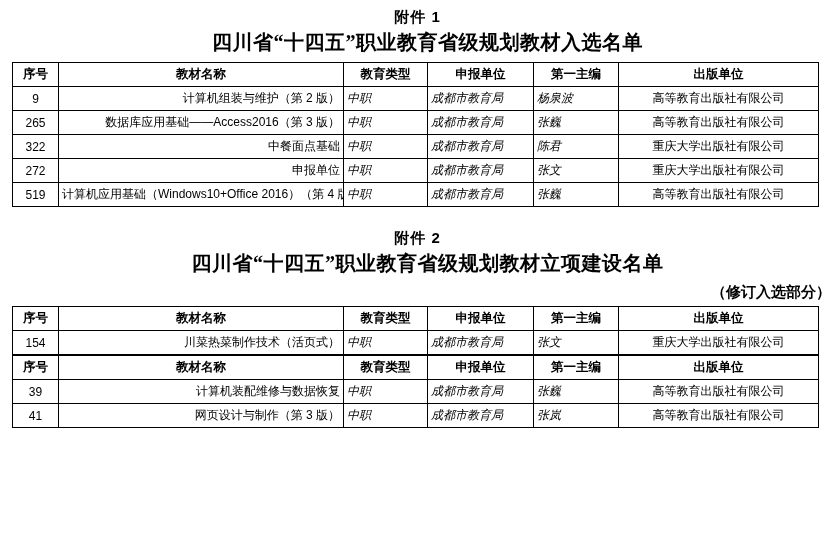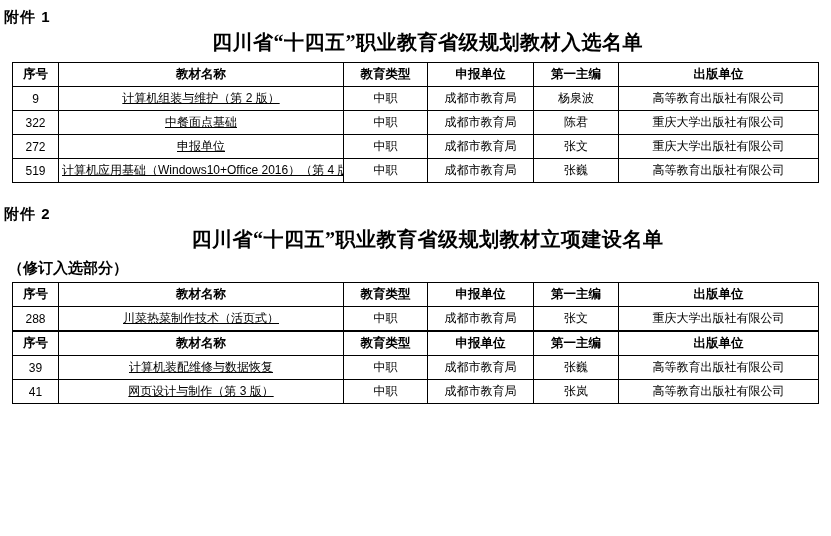--- a/index.html
+++ b/index.html
@@ -20,36 +20,37 @@
     height: 536px;
     padding: 0;
     box-sizing: border-box;
   }
   .attach-label {
     font-family: "Liberation Sans", "DejaVu Sans", sans-serif;
     font-size: 15px;
     font-weight: bold;
     letter-spacing: 1px;
     margin: 8px 0 2px 4px;
+    text-align: center;
   }
   .doc-title {
     text-align: center;
     font-family: "Liberation Serif", "DejaVu Serif", serif;
     font-size: 20px;
     font-weight: bold;
     letter-spacing: 0.5px;
     margin: 2px 0 6px 0;
     padding-left: 24px;
   }
   .sub-title {
-    text-align: left;
+    text-align: right;
     font-family: "Liberation Serif", "DejaVu Serif", serif;
     font-size: 15px;
     font-weight: bold;
-    margin: 5px 0 4px 8px;
+    margin: 5px 0 4px 0;
   }
   table.listing {
     border-collapse: collapse;
     width: 806px;
     margin: 0 auto;
     table-layout: fixed;
   }
   table.listing th,
   table.listing td {
     border: 1px solid #000000;
@@ -59,22 +60,22 @@
     font-family: "Liberation Sans", "DejaVu Sans", sans-serif;
     overflow: hidden;
     white-space: nowrap;
   }
   table.listing th {
     text-align: center;
     font-weight: bold;
     font-size: 12.5px;
   }
   td.c-idx { text-align: center; }
-  td.c-name { text-align: center; padding-left: 6px; text-decoration: underline; }
-  td.c-type, td.c-unit, td.c-editor { text-align: center; }
+  td.c-name { text-align: right; padding-left: 6px; }
+  td.c-type, td.c-unit, td.c-editor { text-align: left; font-style: italic; }
   td.c-pub { text-align: center; }
 
   col.w-idx { width: 46px; }
   col.w-name { width: 285px; }
   col.w-type { width: 84px; }
   col.w-unit { width: 106px; }
   col.w-editor { width: 85px; }
   col.w-pub { width: 200px; }
   .spacer-md { height: 14px; }
 </style>
@@ -106,20 +107,28 @@
           <th>出版单位</th>
         </tr>
       </thead>
       <tbody>
         <tr>
           <td class="c-idx">9</td>
           <td class="c-name">计算机组装与维护（第 2 版）</td>
           <td class="c-type">中职</td>
           <td class="c-unit">成都市教育局</td>
           <td class="c-editor">杨泉波</td>
+          <td class="c-pub">高等教育出版社有限公司</td>
+        </tr>
+        <tr>
+          <td class="c-idx">265</td>
+          <td class="c-name">数据库应用基础——Access2016（第 3 版）</td>
+          <td class="c-type">中职</td>
+          <td class="c-unit">成都市教育局</td>
+          <td class="c-editor">张巍</td>
           <td class="c-pub">高等教育出版社有限公司</td>
         </tr>
         <tr>
           <td class="c-idx">322</td>
           <td class="c-name">中餐面点基础</td>
           <td class="c-type">中职</td>
           <td class="c-unit">成都市教育局</td>
           <td class="c-editor">陈君</td>
           <td class="c-pub">重庆大学出版社有限公司</td>
         </tr>
@@ -164,21 +173,21 @@
           <th>序号</th>
           <th>教材名称</th>
           <th>教育类型</th>
           <th>申报单位</th>
           <th>第一主编</th>
           <th>出版单位</th>
         </tr>
       </thead>
       <tbody>
         <tr>
-          <td class="c-idx">288</td>
+          <td class="c-idx">154</td>
           <td class="c-name">川菜热菜制作技术（活页式）</td>
           <td class="c-type">中职</td>
           <td class="c-unit">成都市教育局</td>
           <td class="c-editor">张文</td>
           <td class="c-pub">重庆大学出版社有限公司</td>
         </tr>
       </tbody>
     </table>
 
     <table class="listing">

